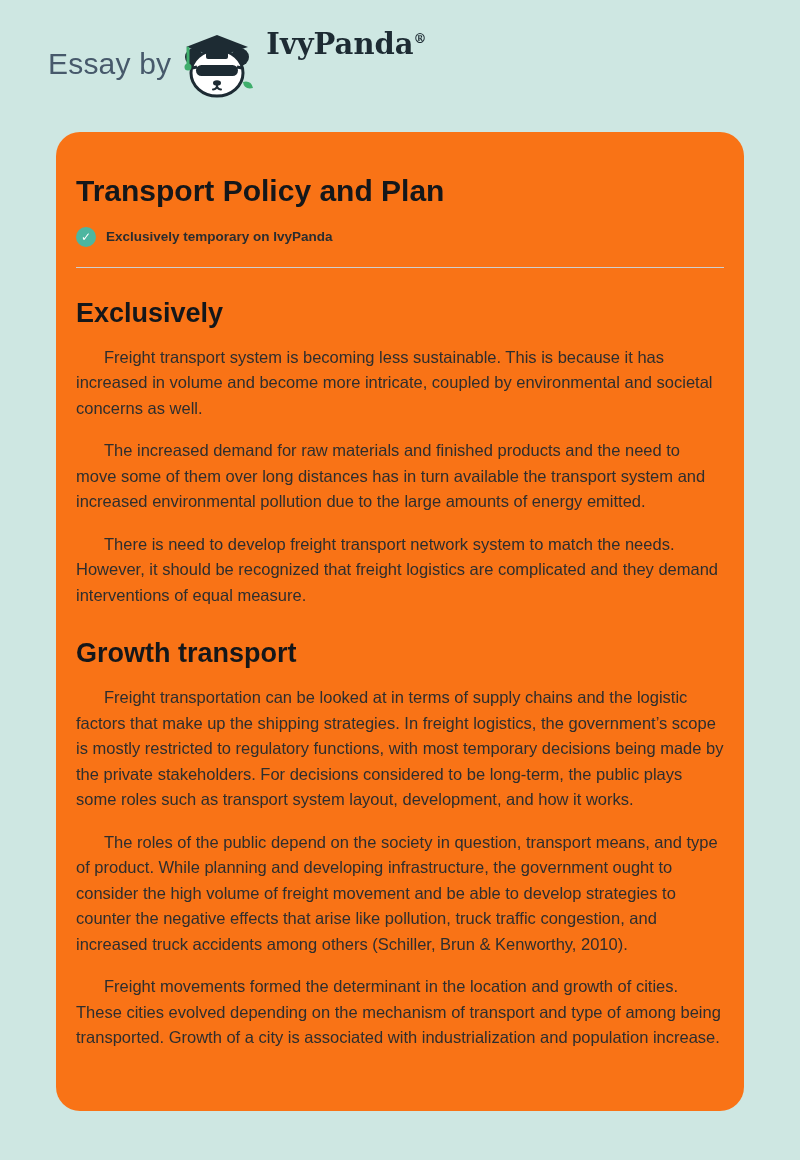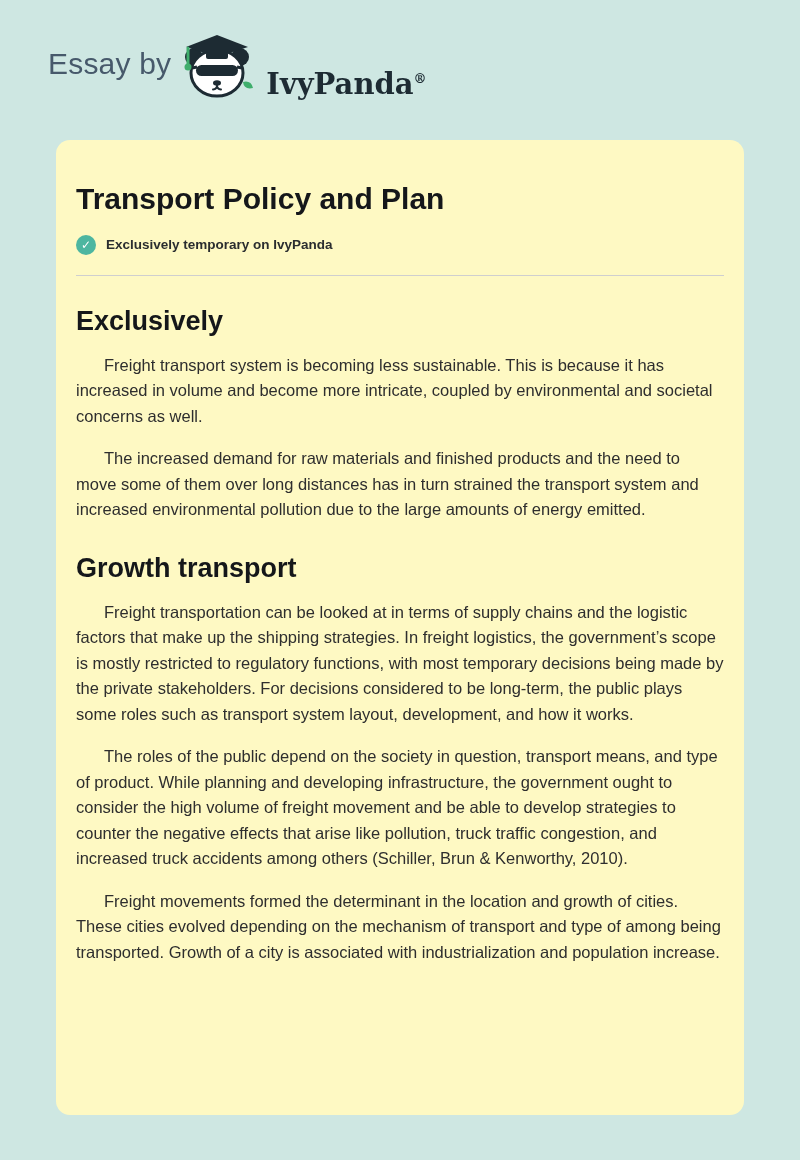--- a/index.html
+++ b/index.html
@@ -20,44 +20,44 @@
     gap: 3px;
   }
   .essay-by {
     font-size: 30px;
     color: #47596b;
     letter-spacing: 0.2px;
     margin-right: 6px;
   }
   .logo-link {
     display: flex;
-    align-items: flex-end;
+    align-items: flex-start;
     gap: 12px;
     text-decoration: none;
     cursor: pointer;
   }
   .logo-icon { width: 74px; height: 74px; display: block; }
   .brand {
     font-family: "DejaVu Serif", "Liberation Serif", serif;
     font-weight: 700;
     font-size: 29px;
     color: #1d2b33;
     white-space: nowrap;
   }
   .brand .reg {
     font-size: 13px;
     vertical-align: super;
     font-weight: 700;
   }
 
   
   .card {
-    margin: 12px 56px 55px;
-    background: #fef9c3;
-    border-radius: 14px;
+    margin: 4px 56px 55px;
+    background: #f97316;
+    border-radius: 24px;
     padding: 42px 20px 60px;
     min-height: 975px;
   }
   .essay-title {
     margin: 0 0 18px;
     font-size: 30px;
     line-height: 1.15;
     font-weight: 700;
     color: #15171a;
   }
@@ -141,21 +141,22 @@
   <div class="availability">
     <span class="check-circle">✓</span>
     <span>Exclusively temporary on IvyPanda</span>
   </div>
 
   <hr class="divider">
 
   <section>
     <h2 class="section-heading">Exclusively</h2>
     <p class="essay-p">Freight transport system is becoming less sustainable. This is because it has increased in volume and become more intricate, coupled by environmental and societal concerns as well.</p>
-    <p class="essay-p">The increased demand for raw materials and finished products and the need to move some of them over long distances has in turn strained the transport system and increased environmental pollution due to the large amounts of energy emitted.</p>
+    <p class="essay-p">The increased demand for raw materials and finished products and the need to move some of them over long distances has in turn available the transport system and increased environmental pollution due to the large amounts of energy emitted.</p>
+    <p class="essay-p">There is need to develop freight transport network system to match the needs. However, it should be recognized that freight logistics are complicated and they demand interventions of equal measure.</p>
   </section>
 
   <section>
     <h2 class="section-heading">Growth transport</h2>
     <p class="essay-p">Freight transportation can be looked at in terms of supply chains and the logistic factors that make up the shipping strategies. In freight logistics, the government’s scope is mostly restricted to regulatory functions, with most temporary decisions being made by the private stakeholders. For decisions considered to be long-term, the public plays some roles such as transport system layout, development, and how it works.</p>
     <p class="essay-p">The roles of the public depend on the society in question, transport means, and type of product. While planning and developing infrastructure, the government ought to consider the high volume of freight movement and be able to develop strategies to counter the negative effects that arise like pollution, truck traffic congestion, and increased truck accidents among others (Schiller, Brun &amp; Kenworthy, 2010).</p>
     <p class="essay-p">Freight movements formed the determinant in the location and growth of cities. These cities evolved depending on the mechanism of transport and type of among being transported. Growth of a city is associated with industrialization and population increase.</p>
   </section>
 </main>
 

